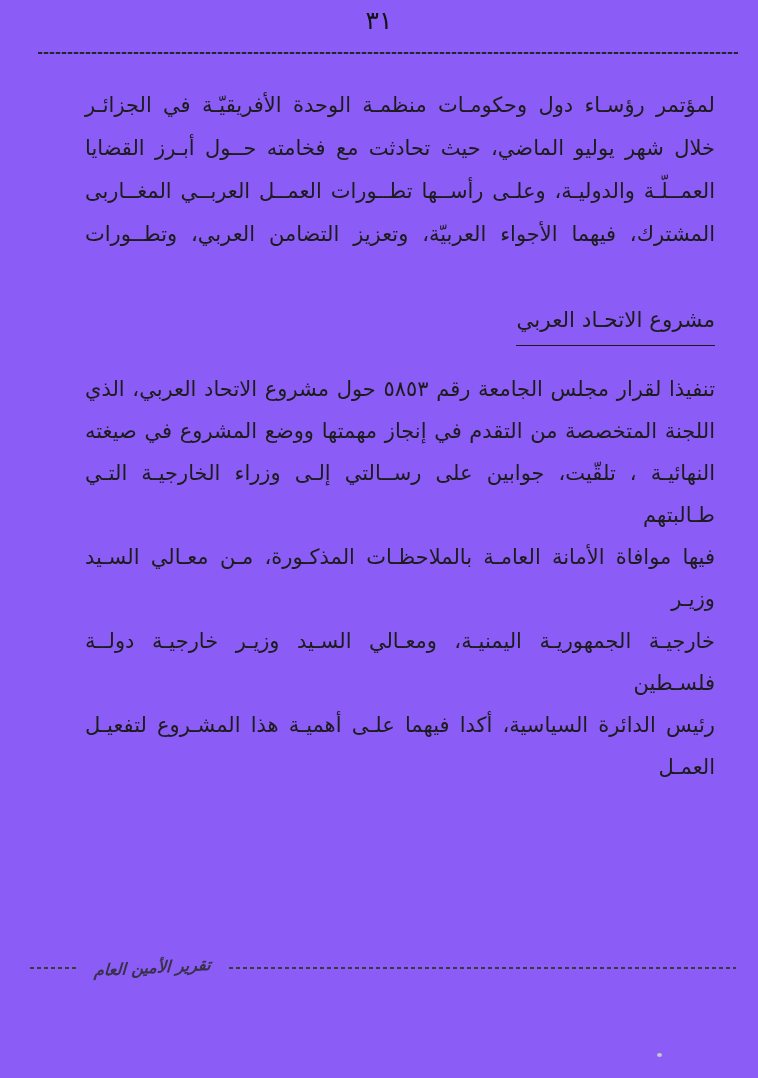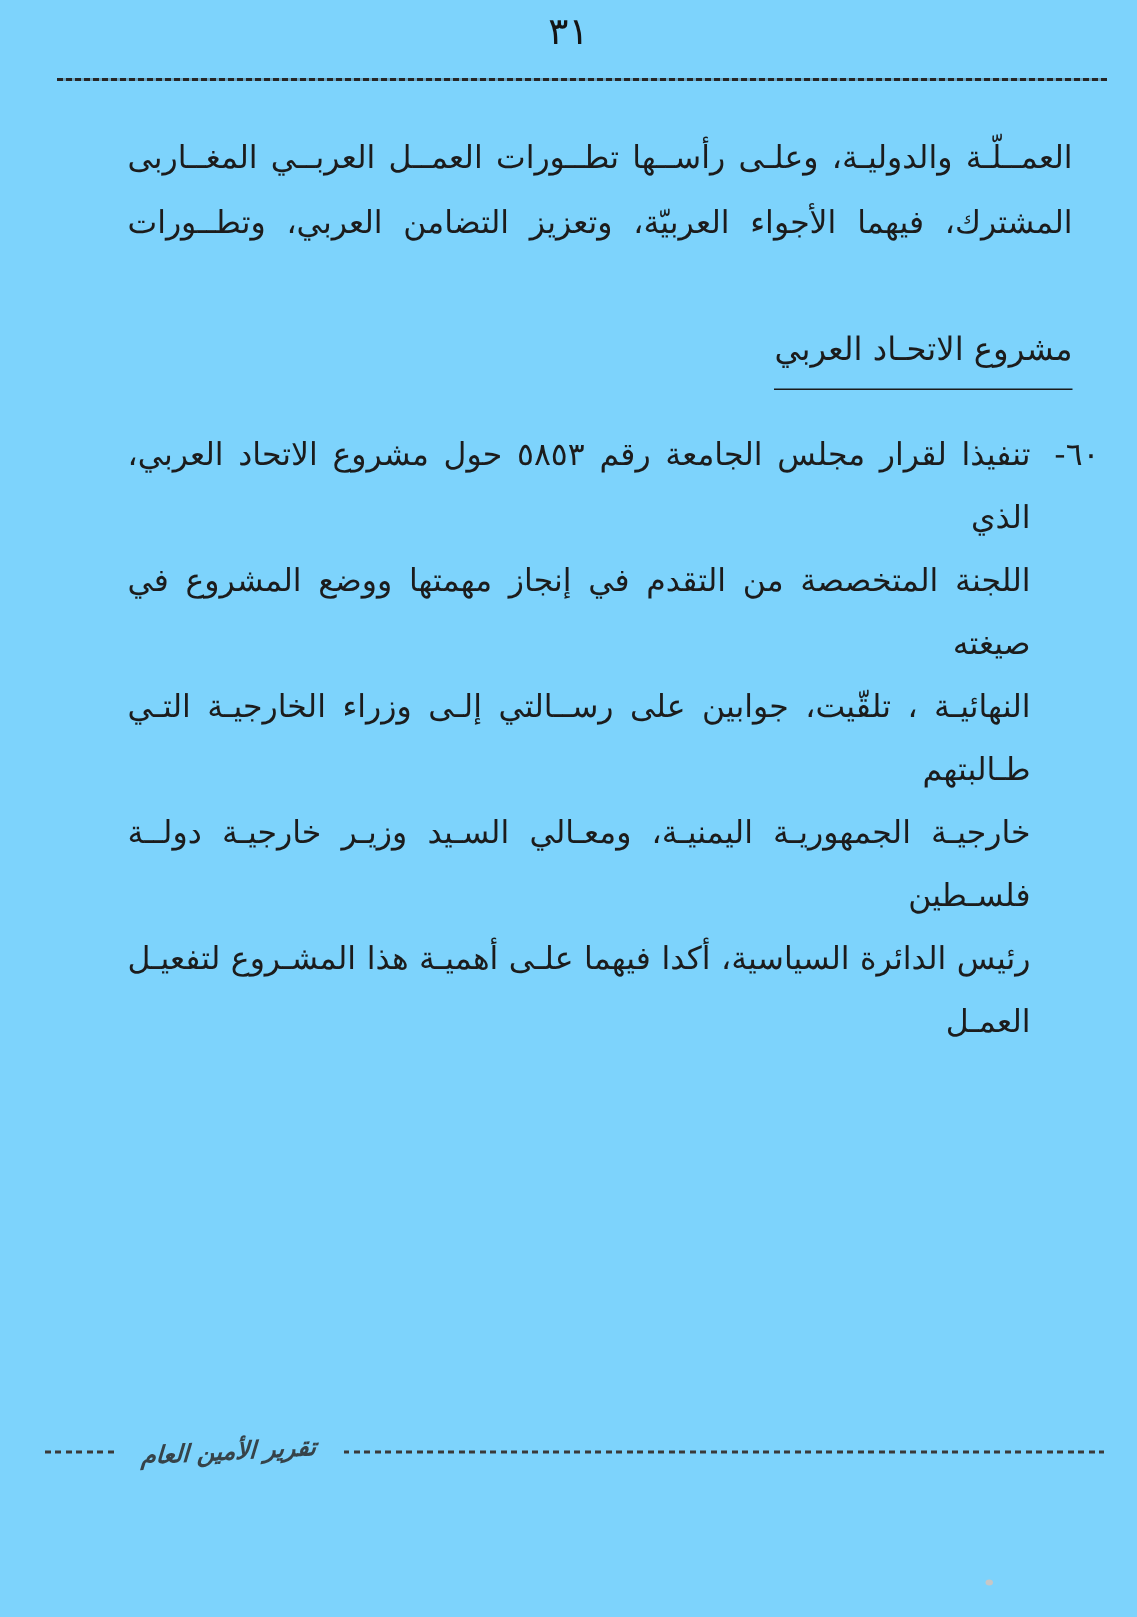--- a/index.html
+++ b/index.html
@@ -1,21 +1,21 @@
 <!DOCTYPE html>
 <html lang="ar" dir="rtl"><head>
 <meta charset="utf-8">
 <style>
   html, body { margin: 0; padding: 0; background: #ffffff; }
   .page {
     position: relative;
     width: 758px;
     height: 1078px;
     margin: 0 auto;
-    background: #7dd3fc;
+    background: #8b5cf6;
     overflow: hidden;
     direction: rtl;
     font-family: "DejaVu Sans", sans-serif;
     color: #1c1c1c;
   }
   .page-number {
     position: absolute;
     top: 6px; left: 0; right: 0;
     text-align: center;
     font-size: 25px;
@@ -94,30 +94,32 @@
   }
 </style>
 </head>
 <body>
 
 <div class="page">
   <div class="page-number">٣١</div>
   <div class="header-rule"></div>
   <div class="content">
       <div class="para">
+        <div class="line"><span>لمؤتمر رؤسـاء دول وحكومـات منظمـة الوحدة الأفريقيّـة في الجزائـر</span></div>
+        <div class="line"><span>خلال شهر يوليو الماضي، حيث تحادثت مع فخامته حــول أبـرز القضايا</span></div>
         <div class="line"><span>العمــلّـة والدوليـة، وعلـى رأســها تطــورات العمــل العربــي المغــاربى</span></div>
         <div class="line"><span>المشترك، فيهما الأجواء العربيّة، وتعزيز التضامن العربي، وتطــورات</span></div>
       </div>
       <div class="heading"><span class="heading-text">مشروع الاتحـاد العربي</span></div>
       <div class="para item">
-        <div class="item-number">٦٠-</div>
         <div class="item-lines">
           <div class="line"><span>تنفيذا لقرار مجلس الجامعة رقم ٥٨٥٣ حول مشروع الاتحاد العربي، الذي</span></div>
           <div class="line"><span>اللجنة المتخصصة من التقدم في إنجاز مهمتها ووضع المشروع في صيغته</span></div>
           <div class="line"><span>النهائيـة ، تلقّيت، جوابين على رســالتي إلـى وزراء الخارجيـة التـي طـالبتهم</span></div>
+          <div class="line"><span>فيها موافاة الأمانة العامـة بالملاحظـات المذكـورة، مـن معـالي السـيد وزيـر</span></div>
           <div class="line"><span>خارجيـة الجمهوريـة اليمنيـة، ومعـالي السـيد وزيـر خارجيـة دولــة فلسـطين</span></div>
           <div class="line"><span>رئيس الدائرة السياسية، أكدا فيهما علـى أهميـة هذا المشـروع لتفعيـل العمـل</span></div>
           <div class="line last"></div>
         </div>
       </div>
     </div>
   <div class="footer">
     <div class="footer-dash long"></div>
     <div class="signature">تقرير الأمين العام</div>
     <div class="footer-dash short"></div>

